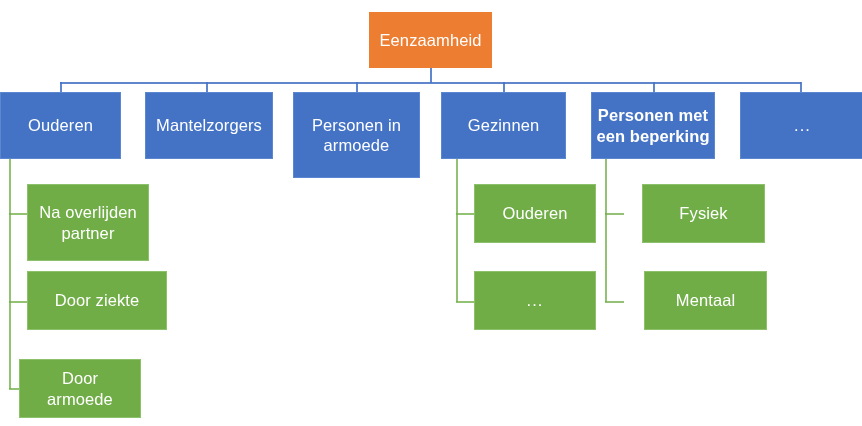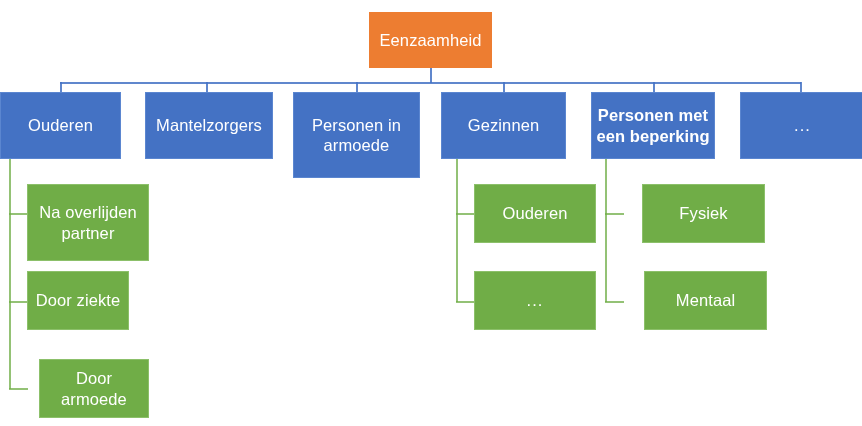--- a/index.html
+++ b/index.html
@@ -113,25 +113,25 @@
 
   <div class="connector green" style="left:9px; top:213px; width:19px; height:1.5px;"></div>
   <div class="connector green" style="left:9px; top:301px; width:19px; height:1.5px;"></div>
   <div class="connector green" style="left:9px; top:388px; width:19px; height:1.5px;"></div>
 
   <div class="node level2" style="left:27px; top:184px; width:122px; height:77px;">
     <span class="label">Na overlijden
 partner</span>
   </div>
 
-  <div class="node level2" style="left:27px; top:271px; width:102px; height:59px;">
+  <div class="node level2" style="left:27px; top:271px; width:140px; height:59px;">
     <span class="label">Door ziekte</span>
   </div>
 
-  <div class="node level2" style="left:39px; top:359px; width:110px; height:59px;">
+  <div class="node level2" style="left:19px; top:359px; width:122px; height:59px;">
     <span class="label">Door
 armoede</span>
   </div>
 
   <div class="connector green" style="left:456px; top:159px; width:1.5px; height:143px;"></div>
   <div class="connector green" style="left:456px; top:213px; width:19px; height:1.5px;"></div>
   <div class="connector green" style="left:456px; top:301px; width:19px; height:1.5px;"></div>
 
   <div class="node level2" style="left:474px; top:184px; width:122px; height:59px;">
     <span class="label">Ouderen</span>

